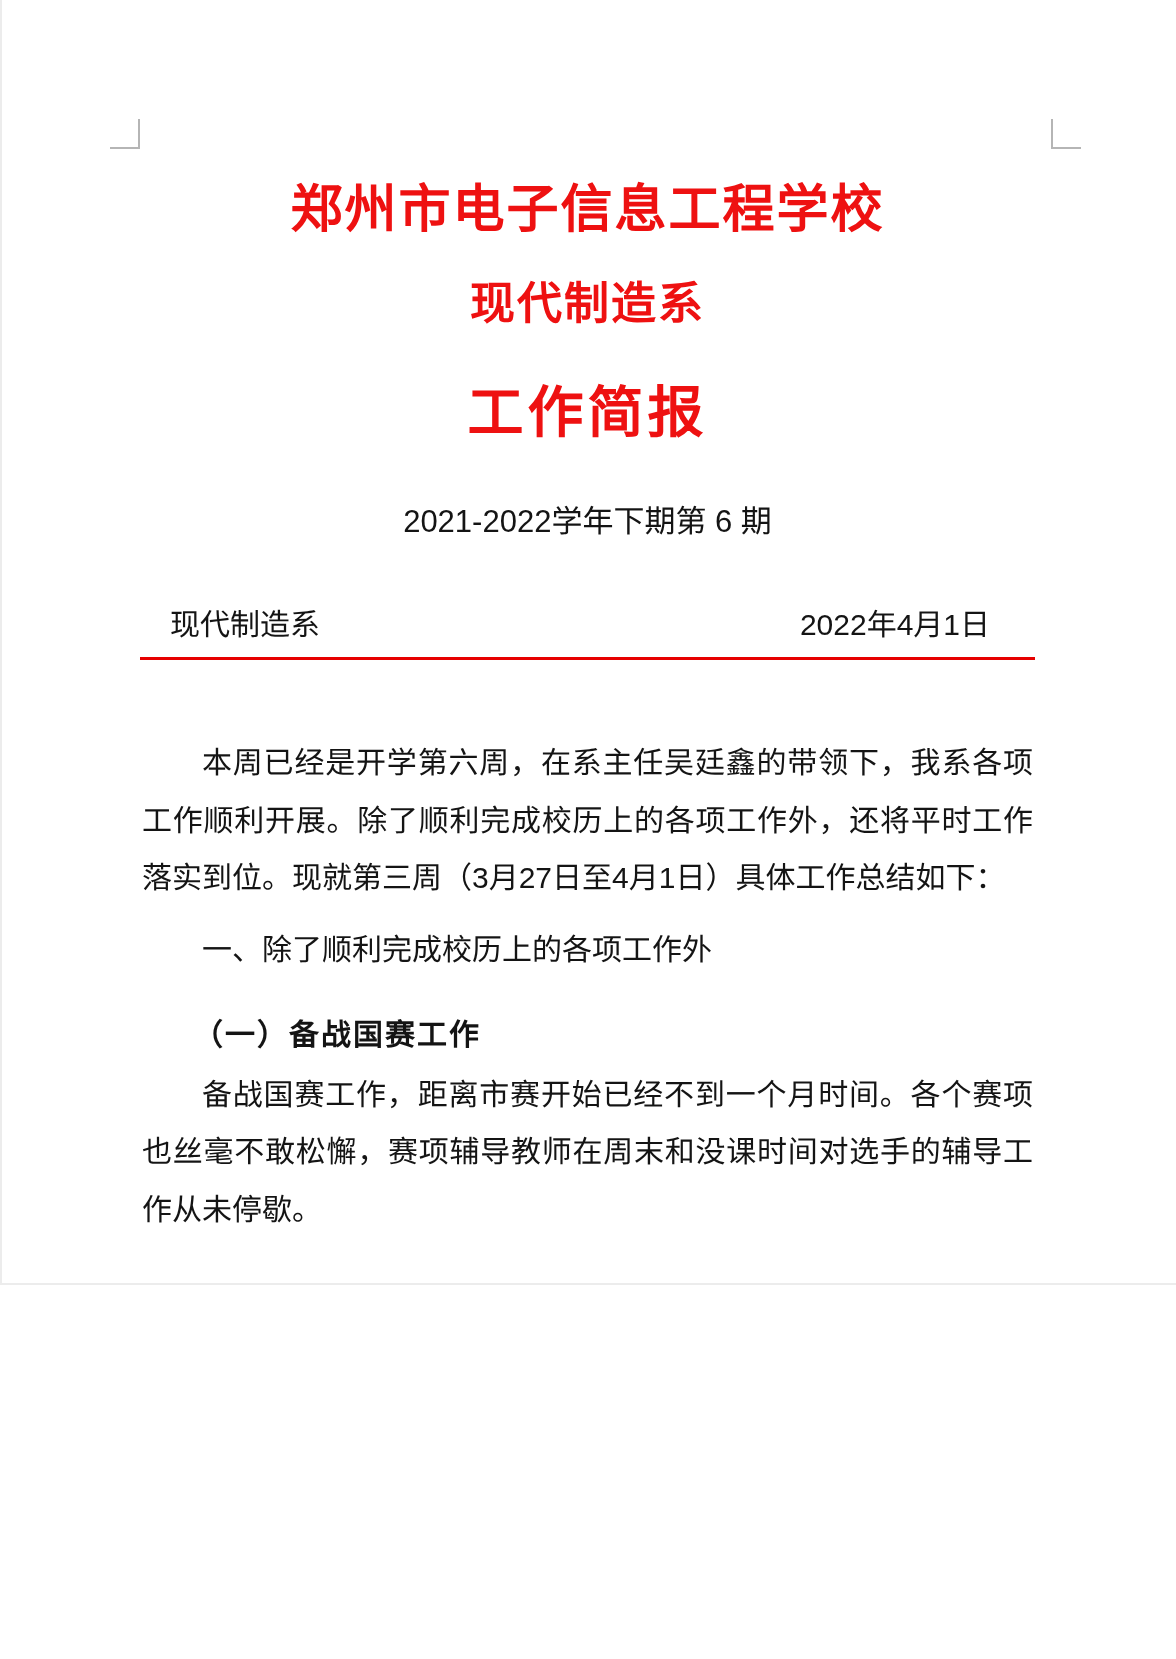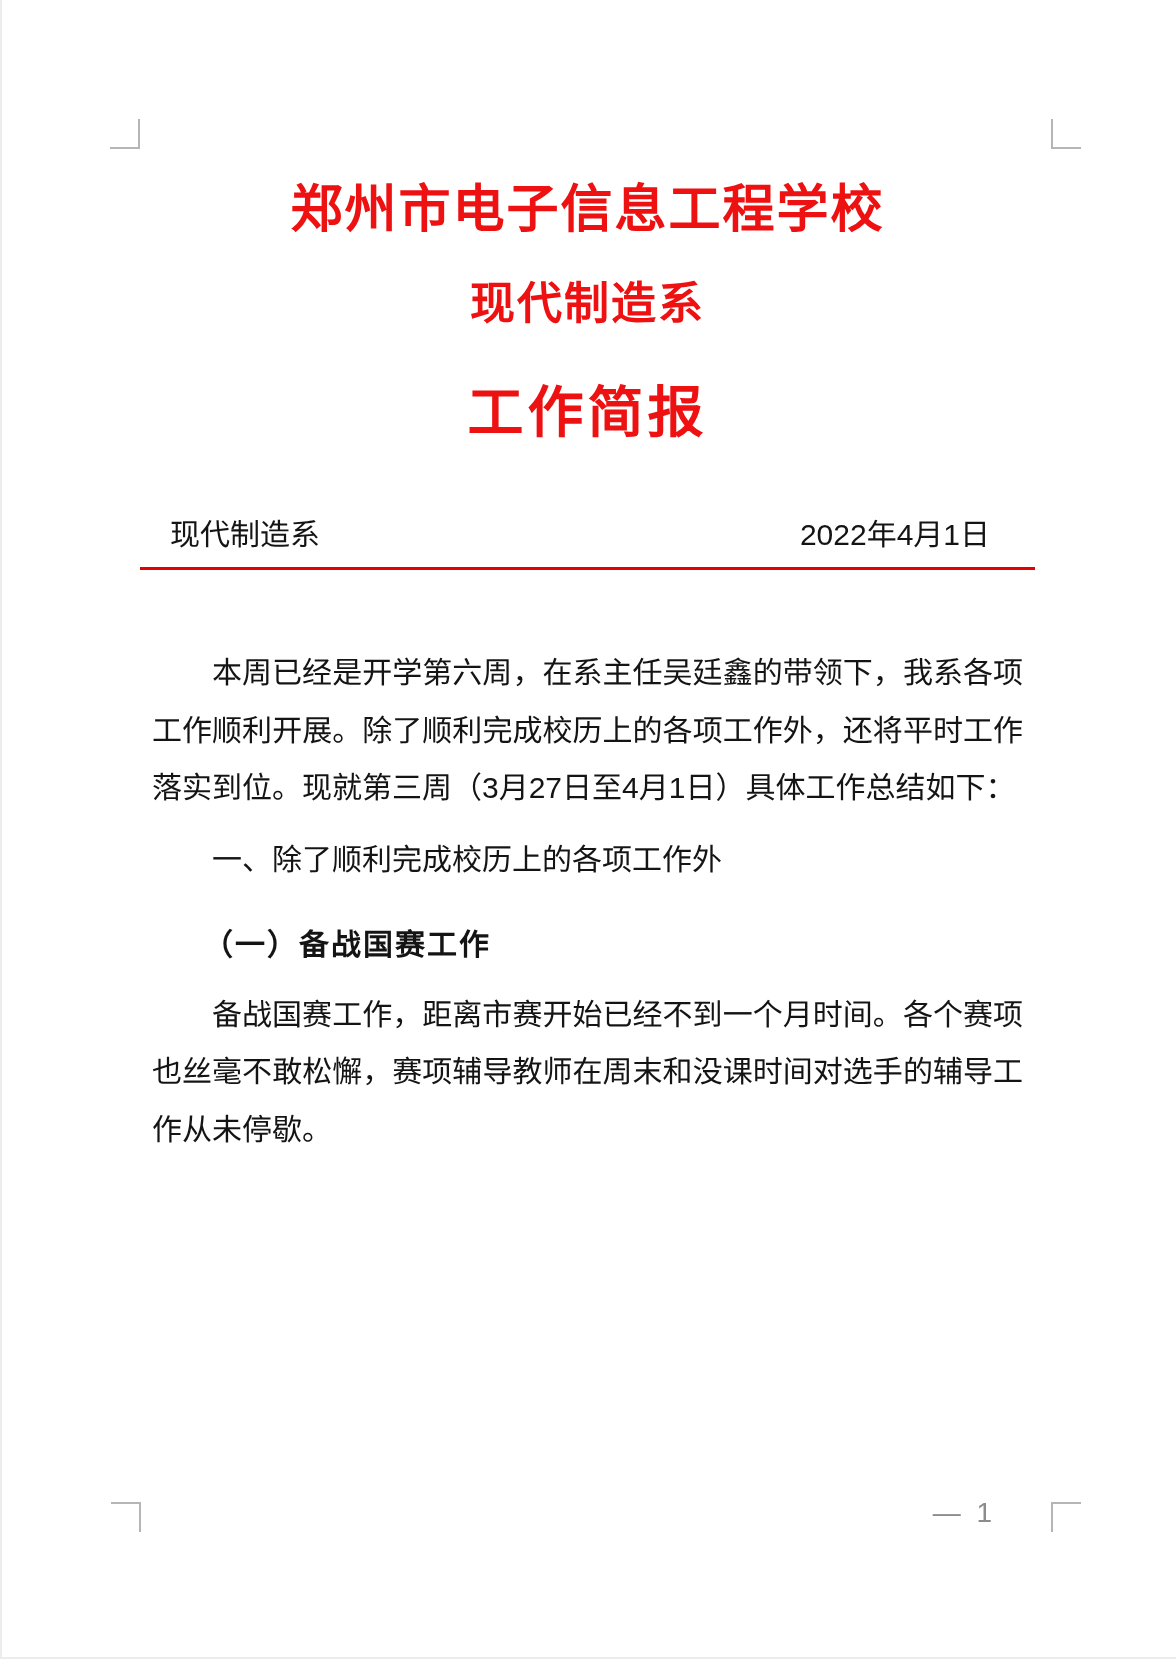--- a/index.html
+++ b/index.html
@@ -3,21 +3,21 @@
 <meta charset="utf-8">
 <style>
   html, body {
     margin: 0;
     padding: 0;
     background: #ffffff;
   }
   .page {
     position: relative;
     width: 1176px;
-    height: 1659px;
+    height: 1285px;
     background: #ffffff;
     overflow: hidden;
     box-shadow: inset 2px -2px 0 #ececec;
     font-family: "Liberation Sans", "DejaVu Sans", sans-serif;
     color: #141414;
   }
 
   
   .crop-mark {
     position: absolute;
@@ -91,21 +91,21 @@
   }
 
   .body-text {
     margin-top: 74px;
     font-size: 30px;
     line-height: 57.5px;
     text-align: justify;
     color: #141414;
   }
   .body-text p {
-    margin: 12px;
+    margin: 2px;
     text-indent: 2em;
   }
   .body-text p.sec1 {
     margin-top: 14px;
   }
   .body-text p.sec2 {
     margin-top: 28px;
     font-weight: bold;
     font-family: Liberation Sans, sans-serif;
     text-indent: 1.7em;
@@ -133,20 +133,21 @@
   <span class="crop-mark br"></span>
 
   <div class="content">
 
     <h1 class="school-title">郑州市电子信息工程学校</h1>
 
     <h2 class="department-title">现代制造系</h2>
 
     <h1 class="bulletin-title">工作简报</h1>
 
+    <div class="issue-line">2021-2022学年下期第 6 期</div>
 
     <div class="meta-header">
       <span>现代制造系</span>
       <span>2022年4月1日</span>
     </div>
 
     <hr class="red-divider">
 
     <div class="body-text">
       <p>本周已经是开学第六周，在系主任吴廷鑫的带领下，我系各项工作顺利开展。除了顺利完成校历上的各项工作外，还将平时工作落实到位。现就第三周（3月27日至4月1日）具体工作总结如下：</p>

